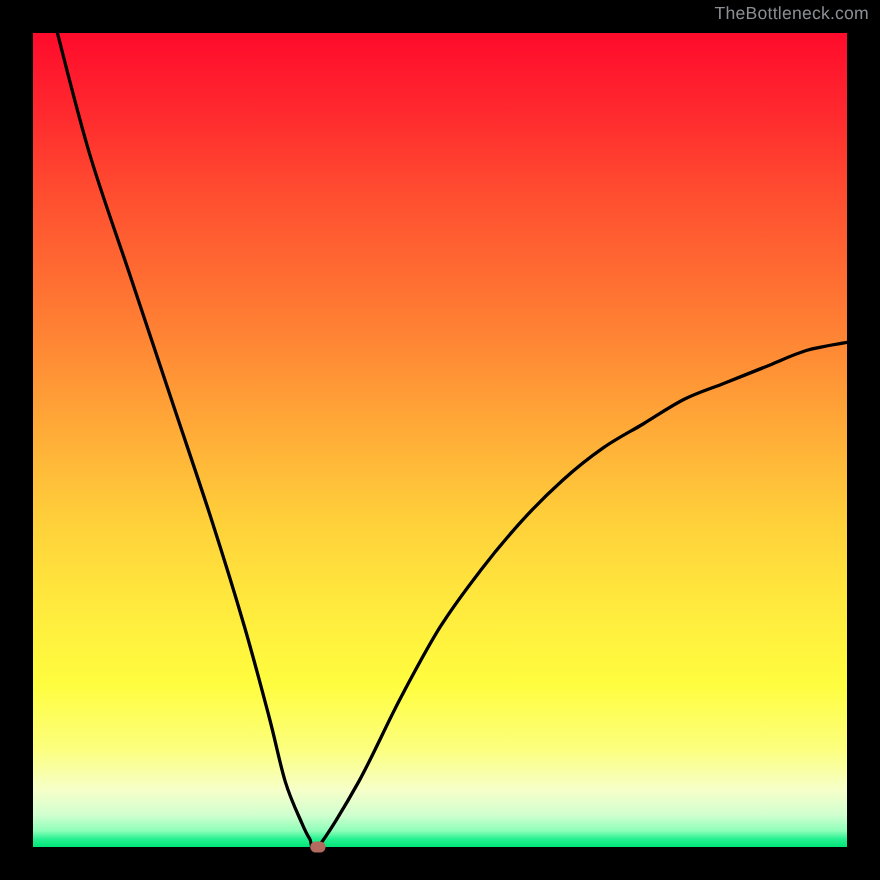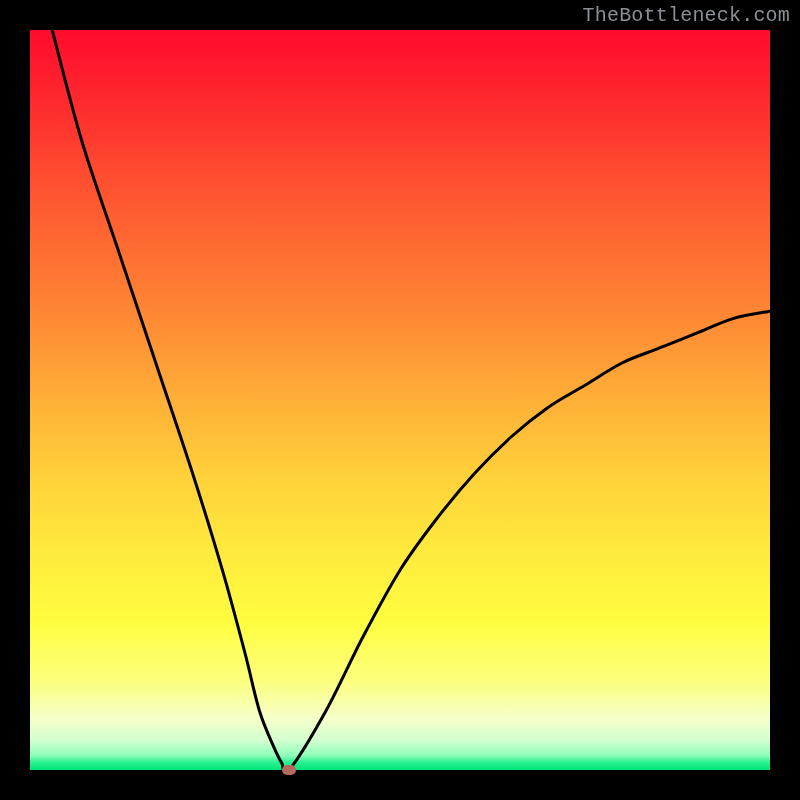--- a/index.html
+++ b/index.html
@@ -41,24 +41,23 @@
       #8fffba 98%,
       #28f191 99%,
       #00e578 100%
     );
   }
   .watermark {
     position: absolute;
     top: 4px;
     right: 10px;
     color: #8a8f95;
-    font-size: 20px;
+    font-size: 16px;
     letter-spacing: 0.2px;
     user-select: none;
-    font-family: Liberation Mono, monospace;
   }
   svg.curve {
     position: absolute;
     left: 0;
     top: 0;
     width: 740px;
     height: 740px;
   }
   .curve path {
     fill: none;

